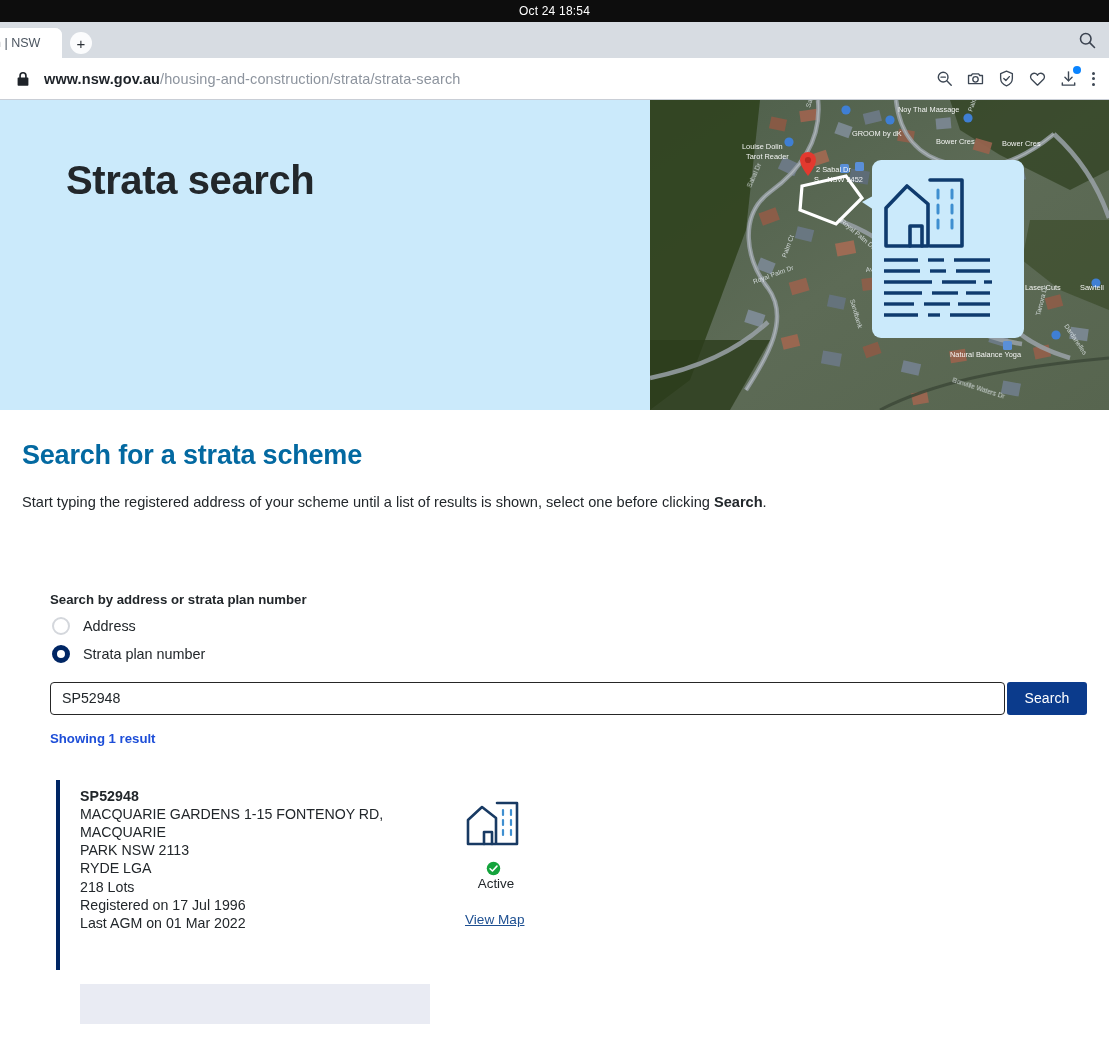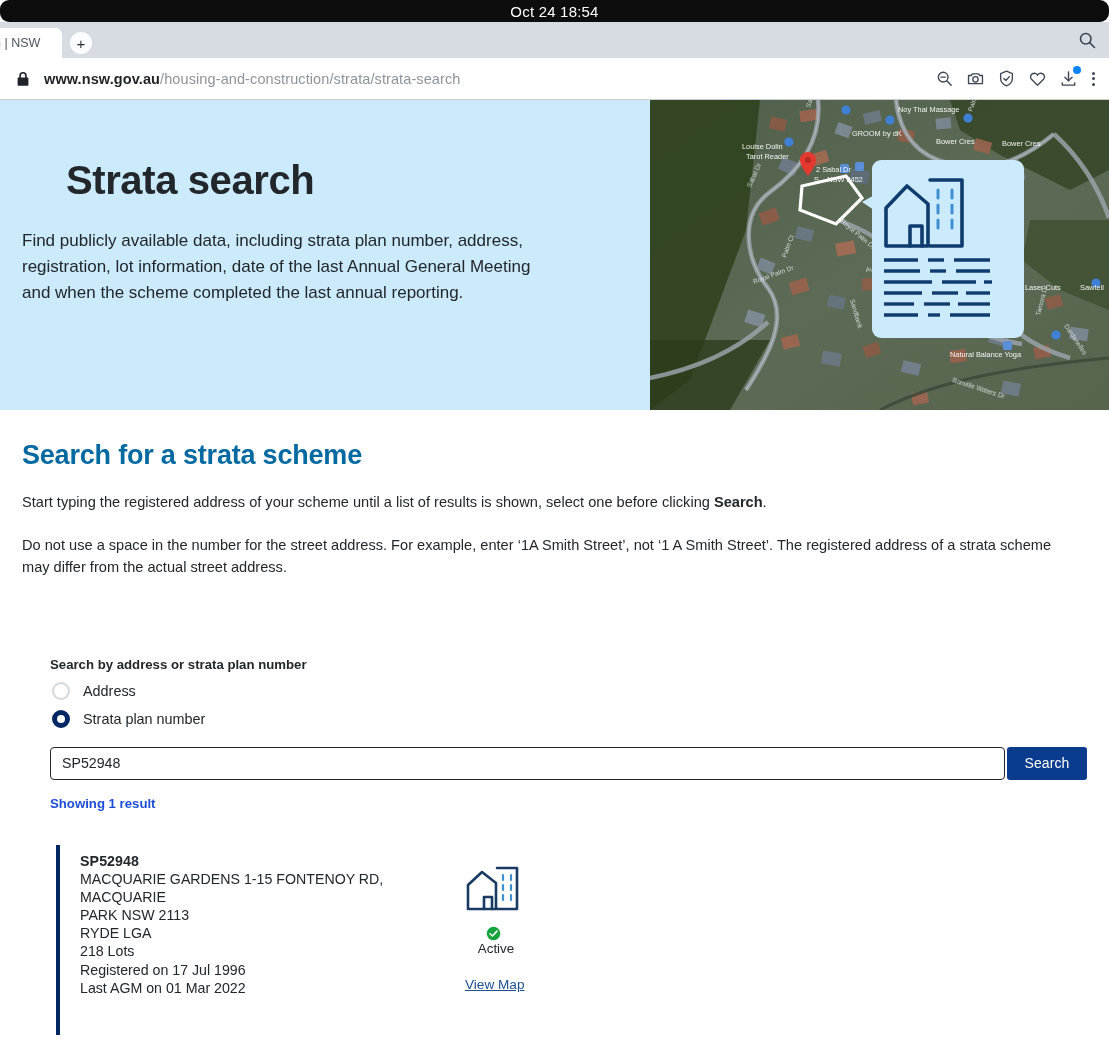--- a/index.html
+++ b/index.html
@@ -7,21 +7,21 @@
     width: 1109px; height: 1049px;
     overflow: hidden;
     font-family: "Liberation Sans", sans-serif;
     background: #ffffff;
   }
 
   
   .os-bar {
     height: 22px; background: #0d0d0d; color: #ffffff;
     display: flex; align-items: center; justify-content: center;
-    font-size: 15px; letter-spacing: .2px; border-radius: 9px;
+    font-size: 12px; letter-spacing: .2px;
   }
 
   
   .tabstrip {
     height: 36px; background: #d7dce2; position: relative;
     display: flex; align-items: flex-end; padding-left: 0;
   }
   .tab {
     height: 30px; width: 62px; background: #ffffff;
     border-radius: 0 7px 0 0; display: flex; align-items: center;
@@ -219,21 +219,20 @@
         <i></i>
         <i></i>
         <i></i>
       </span>
   </div>
 </div>
 
 <div class="hero">
   <div class="hero-left">
     <h1 class="hero-title">Strata search</h1>
-    <p class="hero-sub">Find publicly available data, including strata plan number, address, registration, lot information, date of the last Annual General Meeting and when the scheme completed the last annual reporting.</p>
   </div>
   <div class="hero-right">
     <svg class="map-svg" viewBox="0 0 459 310" preserveAspectRatio="xMidYMid slice">
       <defs>
         <linearGradient id="gsat" x1="0" y1="0" x2="1" y2="1">
           <stop offset="0" stop-color="#4e5f4a"></stop>
             <stop offset=".5" stop-color="#5d6b56"></stop>
             <stop offset="1" stop-color="#57654f"></stop>
         </linearGradient>
       </defs>
@@ -380,21 +379,20 @@
             <line x1="78" y1="155" x2="118" y2="155"></line>
         </g>
       </svg>
     </div>
   </div>
 </div>
 
 <div class="main">
   <h2 class="sec-title">Search for a strata scheme</h2>
   <p class="para"><span>Start typing the registered address of your scheme until a list of results is shown, select one before clicking </span><b>Search</b><span>.</span></p>
-  <p class="para">Do not use a space in the number for the street address. For example, enter ‘1A Smith Street’, not ‘1 A Smith Street’. The registered address of a strata scheme may differ from the actual street address.</p>
 
   <div class="form">
     <div class="field-legend">Search by address or strata plan number</div>
 
     <div class="radio-row">
       <span class="radio off"></span>
       <span class="radio-label">Address</span>
     </div>
     <div class="radio-row">
       <span class="radio on"></span>

